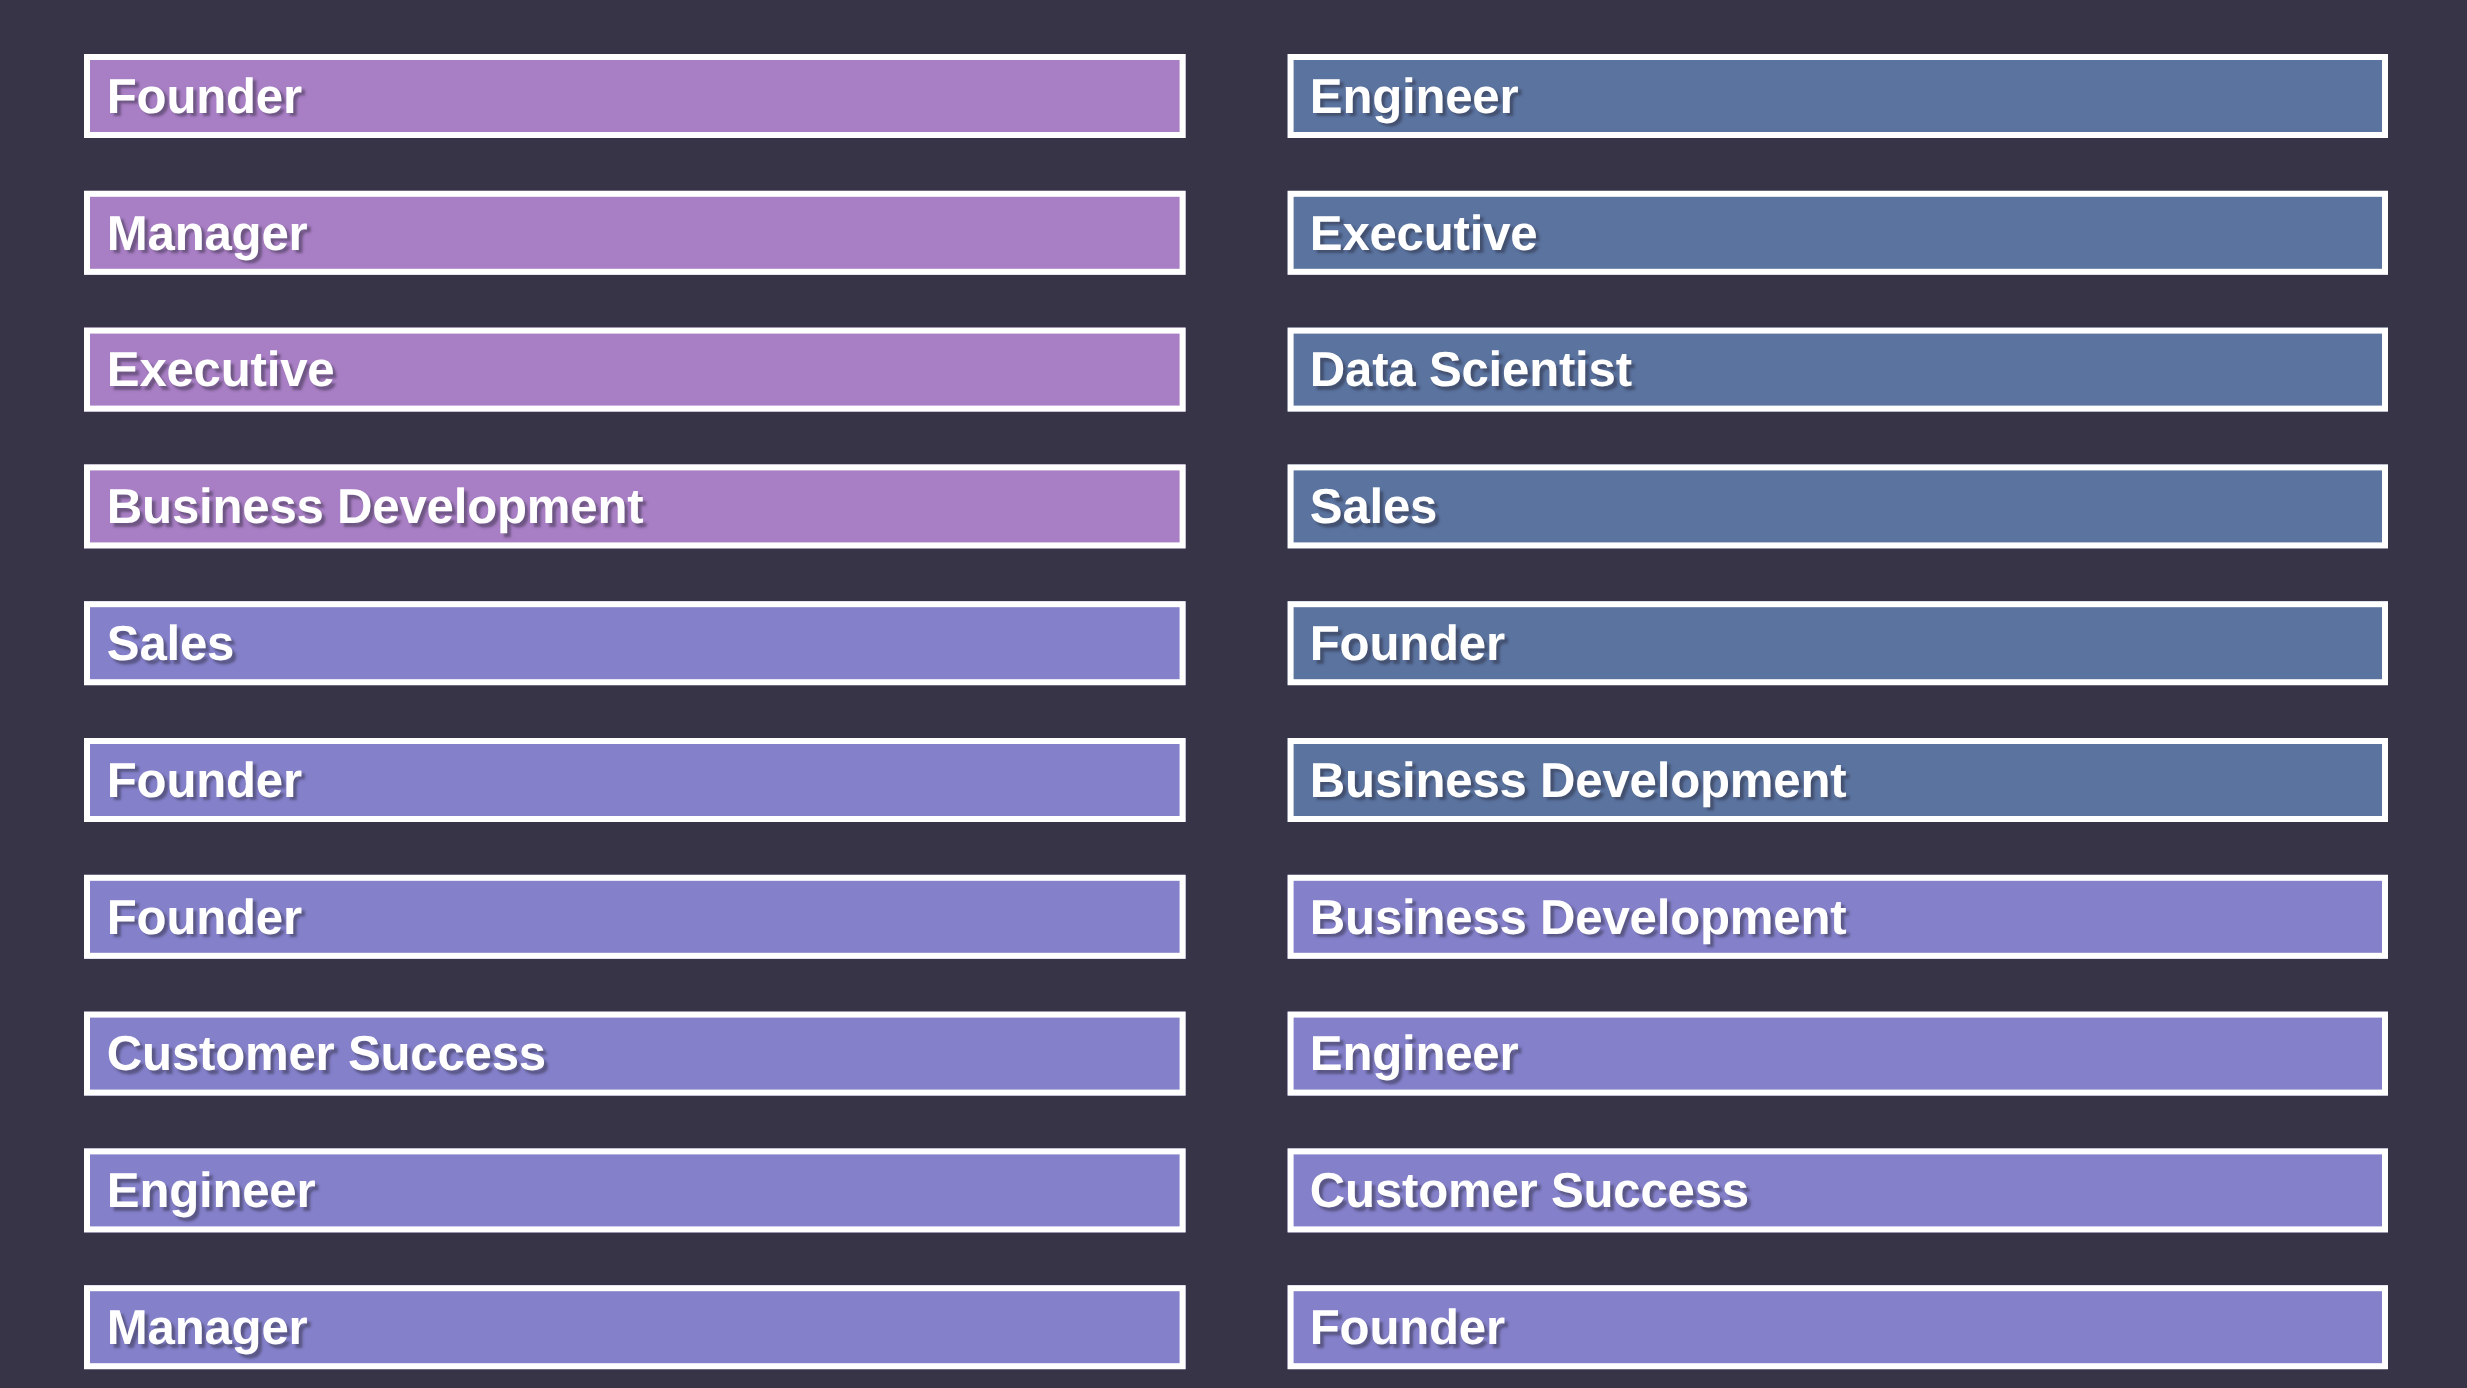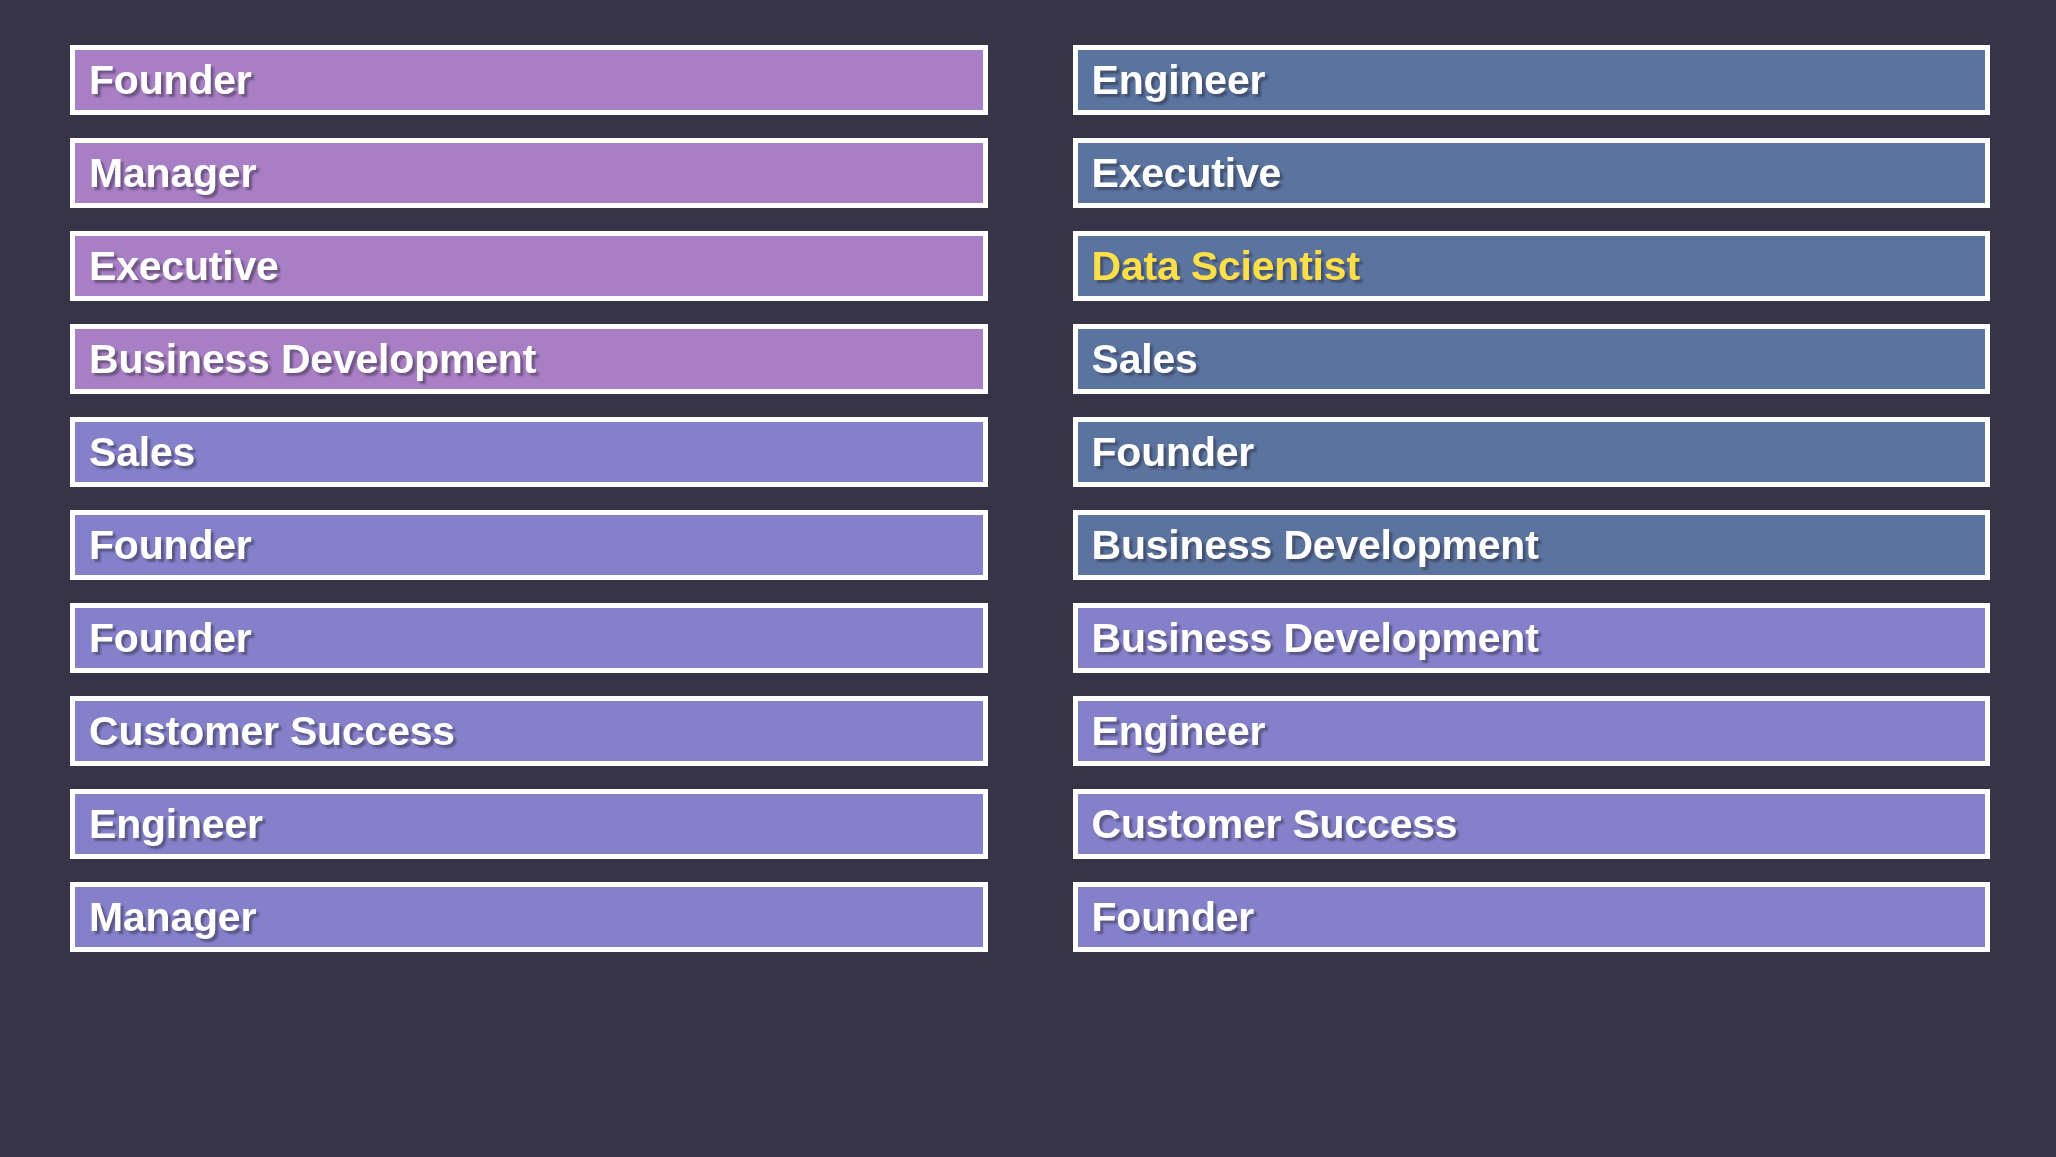--- a/index.html
+++ b/index.html
@@ -25,21 +25,21 @@
     flex-direction: row;
     align-items: flex-start;
     padding: 45px 66px 52px 70px;
     gap: 85px;
   }
 
   .column {
     flex: 1 1 0;
     display: flex;
     flex-direction: column;
-    gap: 23px;
+    gap: 44px;
     min-width: 0;
   }
 
   .bar-row {
     position: relative;
     height: 70px;
     box-sizing: border-box;
     border: 5px solid #ffffff;
     display: flex;
     align-items: center;
@@ -95,21 +95,21 @@
       </div>
     </div>
     <div class="column">
       <div class="bar-row" style="background: rgb(90, 115, 159); border-color: rgb(255, 255, 255);">
         <span class="bar-label" style="color: rgb(255, 255, 255);">Engineer</span>
       </div>
       <div class="bar-row" style="background: rgb(90, 115, 159); border-color: rgb(255, 255, 255);">
         <span class="bar-label" style="color: rgb(255, 255, 255);">Executive</span>
       </div>
       <div class="bar-row" style="background: rgb(90, 115, 159); border-color: rgb(255, 255, 255);">
-        <span class="bar-label" style="color: #fde047;">Data Scientist</span>
+        <span class="bar-label" style="color: #ffffff;">Data Scientist</span>
       </div>
       <div class="bar-row" style="background: rgb(90, 115, 159); border-color: rgb(255, 255, 255);">
         <span class="bar-label" style="color: rgb(255, 255, 255);">Sales</span>
       </div>
       <div class="bar-row" style="background: rgb(90, 115, 159); border-color: rgb(255, 255, 255);">
         <span class="bar-label" style="color: rgb(255, 255, 255);">Founder</span>
       </div>
       <div class="bar-row" style="background: rgb(90, 115, 159); border-color: rgb(255, 255, 255);">
         <span class="bar-label" style="color: rgb(255, 255, 255);">Business Development</span>
       </div>

